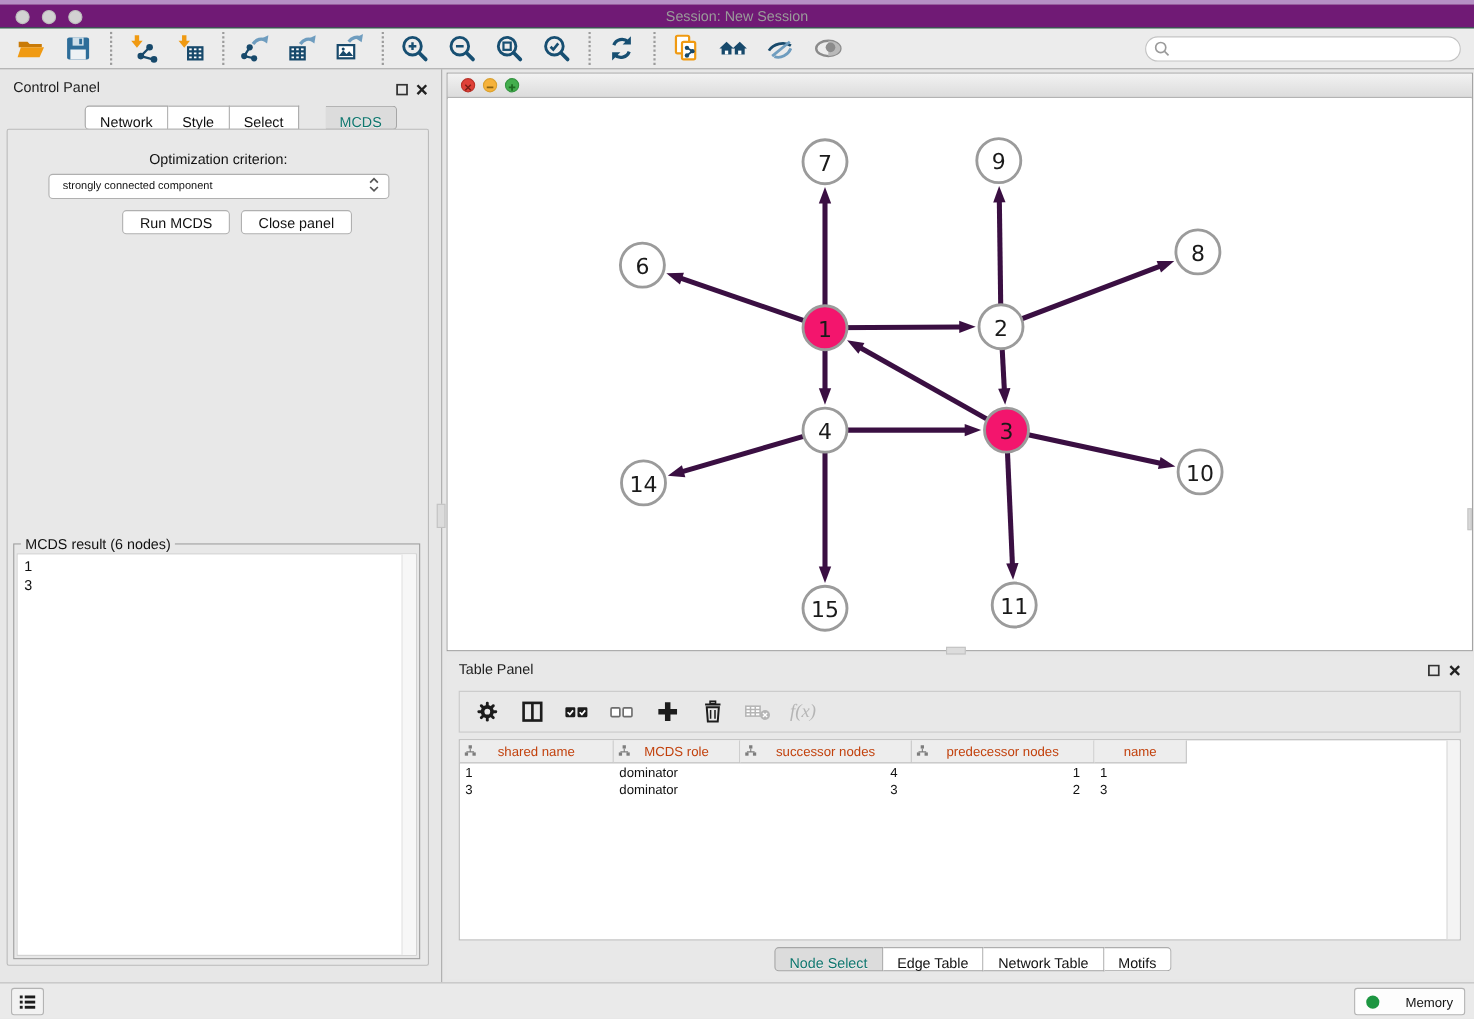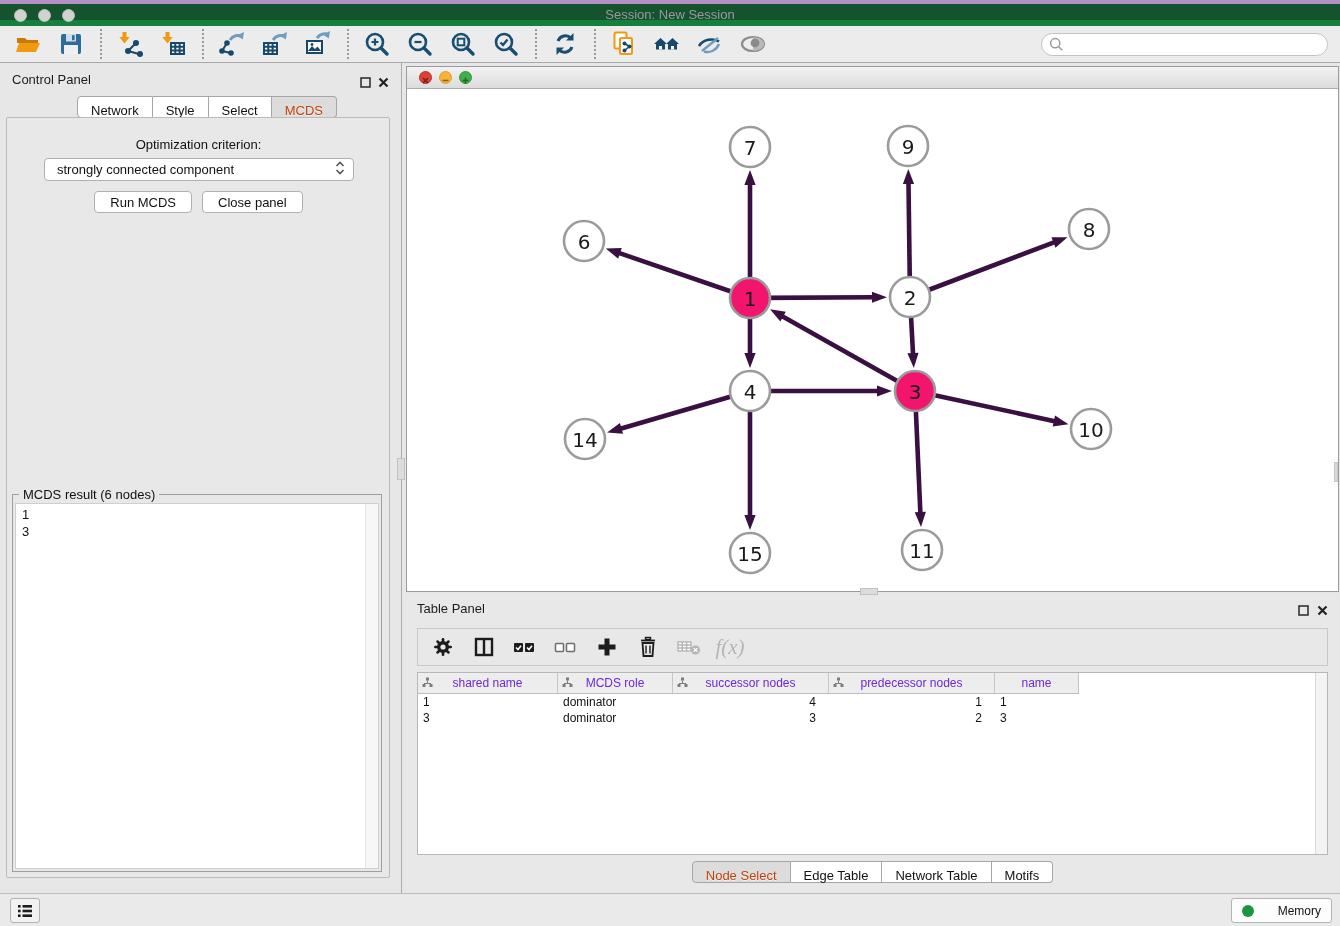--- a/index.html
+++ b/index.html
@@ -2,45 +2,45 @@
 <html><head>
 <meta charset="utf-8">
 <style>
   * { box-sizing: border-box; margin: 0; padding: 0; }
   html,body { width:1340px; height:926px; }
   body { font-family: "Liberation Sans", sans-serif; background:#e7e7e7; }
   .app { position:relative; width:1340px; height:926px; overflow:hidden; background:#e7e7e7; }
 
   
   .top-accent { position:absolute; left:0; top:0; width:100%; height:4px; background:#b590c4; }
-  .titlebar { position:absolute; left:0; top:4px; width:100%; height:22px; background:#14532d; border-bottom:6px solid #15803d; }
+  .titlebar { position:absolute; left:0; top:4px; width:100%; height:22px; background:#701a75; border-bottom:1px solid #15803d; }
   .tl { position:absolute; top:5px; width:13px; height:13px; border-radius:50%; background:#d2d2d2; border:1px solid #bdbdbd; }
   .win-title { position:absolute; left:0; right:0; top:3px; text-align:center; font-size:13px; color:#9a9a9a; }
 
   
   .toolbar { position:absolute; left:0; top:26px; width:100%; height:37px; background:#ececec; border-bottom:1px solid #a9a9a9; display:flex; align-items:center; padding-left:10px; }
   .tbtn { width:36px; height:34px; display:flex; align-items:center; justify-content:center; margin-right:7px; }
   .sep { width:0; height:30px; border-left:2px dotted #9b9b9b; margin:0 10px 0 4px; }
   .search-wrap { margin-left:auto; margin-right:12px; position:relative; }
   .search-input { width:287px; height:23px; border:1px solid #c3c3c3; border-radius:12px; background:#fff; padding:0 8px 0 26px; font-size:13px; outline:none; }
   .search-icon { position:absolute; left:8px; top:4px; }
 
   
   .cp-title { position:absolute; left:12px; top:72px; font-size:13px; color:#1c1c1c; }
   .panel-mini { position:absolute; width:12px; height:12px; }
   .cp-tabs { position:absolute; left:77px; top:96px; display:flex; }
   .seg-tab { height:22px; line-height:20px; padding:4px 13px; background:#fff; border:1px solid #a6a6a6; border-left:none; font-size:13px; color:#111; cursor:default; }
   .seg-tab.first { border-left:1px solid #a6a6a6; border-radius:4px 0 0 4px; }
   .seg-tab.last { border-radius:0 4px 4px 0; }
-  .seg-tab.active { background:#dcdcdc; color:#c2410c; text-shadow:0 1px 0 #f2f2f2; }
+  .seg-tab.active { background:#dcdcdc; color:#0f766e; text-shadow:0 1px 0 #f2f2f2;margin-left:24px; }
   .cp-box { position:absolute; left:6px; top:117px; width:384px; height:761px; background:#e8e8e8; border:1px solid #bbb; border-radius:2px; }
   .cp-optlabel { position:absolute; left:0; top:137px; width:397px; text-align:center; font-size:13px; color:#111; }
-  .mac-select { position:absolute; left:44px; top:158px; width:310px; height:23px; background:#fff; border:1px solid #b0b0b0; border-radius:4px; display:flex; align-items:center; padding:0 8px 0 12px; font-size:13px; color:#111;gap:16px; }
+  .mac-select { position:absolute; left:44px; top:158px; width:310px; height:23px; background:#fff; border:1px solid #b0b0b0; border-radius:4px; display:flex; align-items:center; padding:0 8px 0 12px; font-size:10px; color:#111;gap:16px; }
   .mac-select .sel-label { flex:1; }
-  .cp-buttons { position:absolute; left:0; top:191px; width:397px; display:flex; justify-content:center; gap:10px; }
+  .cp-buttons { position:absolute; left:17px; top:191px; width:397px; display:flex; justify-content:center; gap:10px; }
   .mac-btn { height:22px; background:#fff; border:1px solid #b0b0b0; border-radius:4px; font-size:13px; color:#111; padding:0 15px; font-family:"Liberation Sans",sans-serif; }
 
   .result-box { position:absolute; left:12px; top:494px; width:370px; height:378px; border:1px solid #9f9f9f; }
   .result-legend { position:absolute; left:6px; top:-8px; background:#e8e8e8; padding:0 4px; font-size:13px; color:#111; }
   .result-inner { position:absolute; left:2px; right:2px; top:8px; bottom:2px; background:#fff; border:1px solid #cfcfcf; }
   .result-text { font-family:"Liberation Sans",sans-serif; font-size:13px; color:#111; padding:2px 6px; line-height:17px; white-space:pre; }
   .result-scroll { position:absolute; right:0; top:0; bottom:0; width:13px; background:#f7f7f7; border-left:1px solid #e3e3e3; }
 
   
   .v-divider { position:absolute; left:401px; top:63px; width:1px; height:830px; background:#ababab; }
@@ -54,24 +54,24 @@
   .net-title { position:absolute; left:0; right:0; top:3px; text-align:center; font-size:13px; color:#111; }
   .net-canvas { position:absolute; left:0; top:23px; width:931px; height:501px; background:#fff; }
   svg.graph { font-family:"DejaVu Sans", sans-serif; }
   .rs-mark { position:absolute; background:#d8d8d8; border:1px solid #c6c6c6; }
 
   
   .table-panel { position:absolute; left:406px; top:596px; width:933px; height:294px; background:#e8e8e8; }
   .tp-title { position:absolute; left:11px; top:5px; font-size:13px; color:#1c1c1c; }
   .tp-toolbar { position:absolute; left:11px; top:32px; width:911px; height:38px; border:1px solid #c9c9c9; background:#e8e8e8; display:flex; align-items:center; padding-left:12px; gap:15px; }
   .tp-ibtn { width:26px; height:26px; display:flex; align-items:center; justify-content:center; }
-  .fx-label { font-family:"Liberation Serif", serif; font-style:italic; font-size:21px; color:#b5b5b5; }
+  .fx-label { font-family:"Liberation Serif", serif; font-style:italic; font-size:17px; color:#b5b5b5; }
   .tp-table { position:absolute; left:11px; top:76px; width:911px; height:183px; background:#fff; border:1px solid #b7b7b7; overflow:hidden; }
   .thead { display:flex; height:21px; }
-  .th { position:relative; height:21px; background:#ededed; border-right:1px solid #c6c6c6; border-bottom:1px solid #bdbdbd; display:flex; align-items:center; justify-content:center; font-size:12px; color:#6d28d9; }
+  .th { position:relative; height:21px; background:#ededed; border-right:1px solid #c6c6c6; border-bottom:1px solid #bdbdbd; display:flex; align-items:center; justify-content:center; font-size:12px; color:#c2410c; }
   .th-icon { position:absolute; left:4px; top:4px; }
   .tr { display:flex; height:16px; align-items:center; }
   .td { font-size:12px; color:#111; height:16px; line-height:16px; }
   .td.left { text-align:left; padding-left:5px; }
   .td.right { text-align:right; padding-right:13px; }
   .t-scroll { position:absolute; right:0; top:0; bottom:0; width:12px; background:#f4f4f4; border-left:1px solid #d9d9d9; }
   .tp-tabs { position:absolute; left:0; top:265px; width:933px; display:flex; justify-content:center; }
 
   
   .statusbar { position:absolute; left:0; top:893px; width:100%; height:33px; background:#eaeaea; border-top:1px solid #bcbcbc; }

